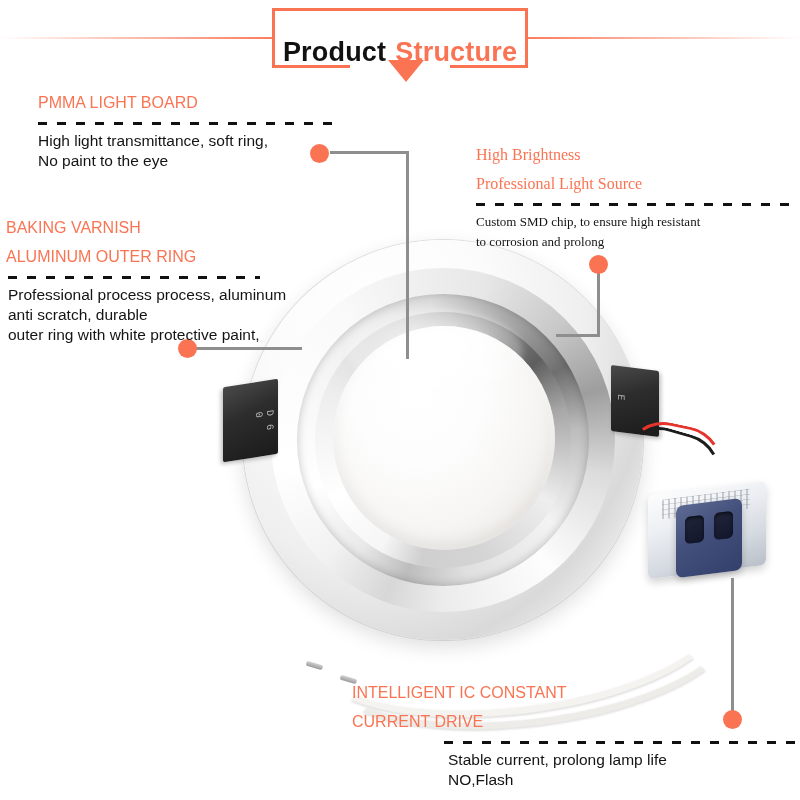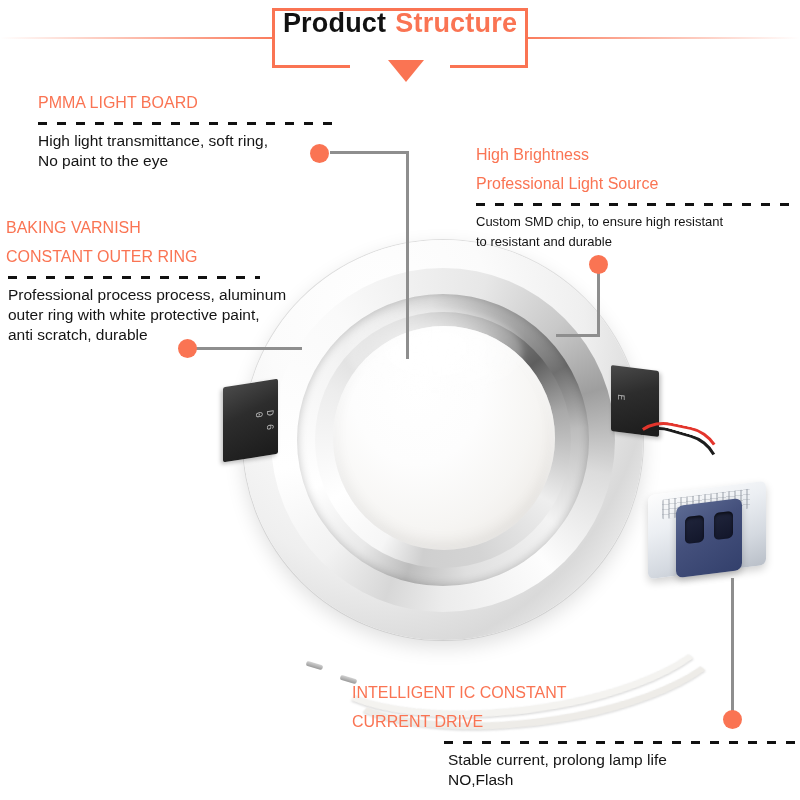--- a/index.html
+++ b/index.html
@@ -20,21 +20,21 @@
 
   .hdr-box{position:absolute;left:272px;top:8px;width:256px;height:60px;}
   .hdr-box i{position:absolute;background:#FA7453;display:block;}
   .hdr-box .e-top{left:0;top:0;width:256px;height:3px;}
   .hdr-box .e-left{left:0;top:0;width:3px;height:60px;}
   .hdr-box .e-right{left:253px;top:0;width:3px;height:60px;}
   .hdr-box .e-bot-l{left:0;top:57px;width:78px;height:3px;}
   .hdr-box .e-bot-r{left:178px;top:57px;width:78px;height:3px;}
 
   .hdr-title{position:absolute;left:272px;top:8px;width:256px;height:60px;
-    display:flex;align-items:flex-start;justify-content:center;
+    display:flex;align-items:flex-end;justify-content:center;
     font-size:27px;font-weight:bold;letter-spacing:.2px;white-space:nowrap;}
   .hdr-title .w1{color:#111;}
   .hdr-title .w2{color:#FA7453;margin-left:9px;}
 
   .hdr-tri{position:absolute;left:388px;top:60px;width:0;height:0;
     border-left:18px solid transparent;border-right:18px solid transparent;
     border-top:22px solid #FA7453;}
 
   
   .callout{position:absolute;}
@@ -43,21 +43,21 @@
     background-image:linear-gradient(to right,#111 0 9px,rgba(0,0,0,0) 9px 19px);
     background-size:19px 3px;background-repeat:repeat-x;}
   .c-body{color:#141414;font-size:15.5px;line-height:20px;white-space:nowrap;}
 
   
   #cal-pmma{left:38px;top:88px;}
   #cal-pmma .dash{width:296px;}
   #cal-baking{left:6px;top:213px;}
   #cal-baking .dash{width:252px;margin-left:2px;}
   #cal-baking .c-body{margin-left:2px;}
-  #cal-bright{left:476px;top:140px;}
+  #cal-bright{left:476px;top:140px;font-family:Liberation Serif, serif;}
   #cal-bright .dash{width:320px;}
   #cal-bright .c-body{font-size:13px;}
   #cal-ic{left:352px;top:678px;}
   #cal-ic .dash{width:385px;margin-left:92px;}
   #cal-ic .c-body{margin-left:96px;}
 
   
   .dot{position:absolute;width:19px;height:19px;border-radius:50%;background:#FA7453;}
   .ln{position:absolute;background:#8e8e8e;}
   .ln.h{height:3px;}
@@ -232,33 +232,33 @@
 
   <div class="callout" id="cal-pmma">
     <div class="c-title">PMMA LIGHT BOARD</div>
     <div class="dash"></div>
     <div class="c-body">High light transmittance, soft ring,</div>
     <div class="c-body">No paint to the eye</div>
   </div>
 
   <div class="callout" id="cal-baking">
     <div class="c-title">BAKING VARNISH</div>
-    <div class="c-title">CONSTANT OUTER RING</div>
+    <div class="c-title">ALUMINUM OUTER RING</div>
     <div class="dash"></div>
     <div class="c-body">Professional process process, aluminum</div>
+    <div class="c-body">anti scratch, durable</div>
     <div class="c-body">outer ring with white protective paint,</div>
-    <div class="c-body">anti scratch, durable</div>
   </div>
 
   <div class="callout" id="cal-bright">
     <div class="c-title">High Brightness</div>
     <div class="c-title">Professional Light Source</div>
     <div class="dash"></div>
     <div class="c-body">Custom SMD chip, to ensure high resistant</div>
-    <div class="c-body">to resistant and durable</div>
+    <div class="c-body">to corrosion and prolong</div>
   </div>
 
   <div class="callout" id="cal-ic">
     <div class="c-title">INTELLIGENT IC CONSTANT</div>
     <div class="c-title">CURRENT DRIVE</div>
     <div class="dash"></div>
     <div class="c-body">Stable current, prolong lamp life</div>
     <div class="c-body">NO,Flash</div>
   </div>
 

